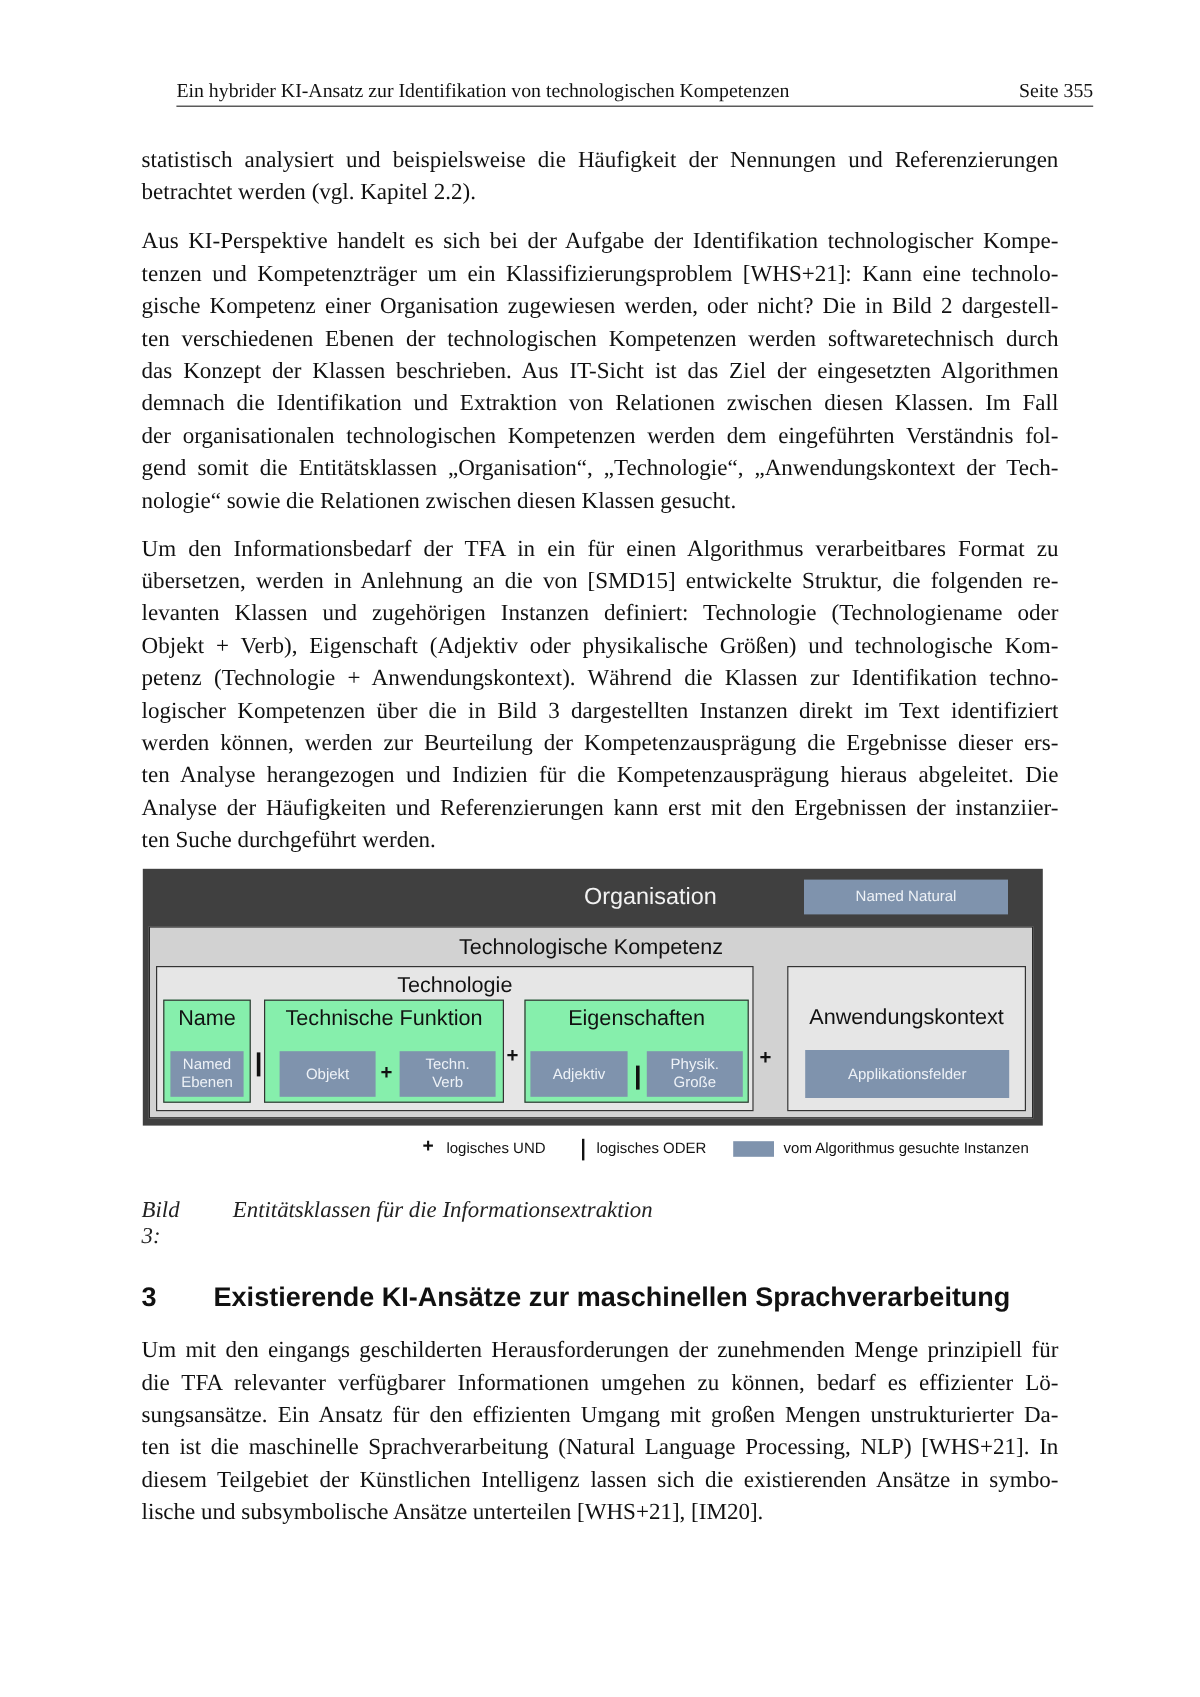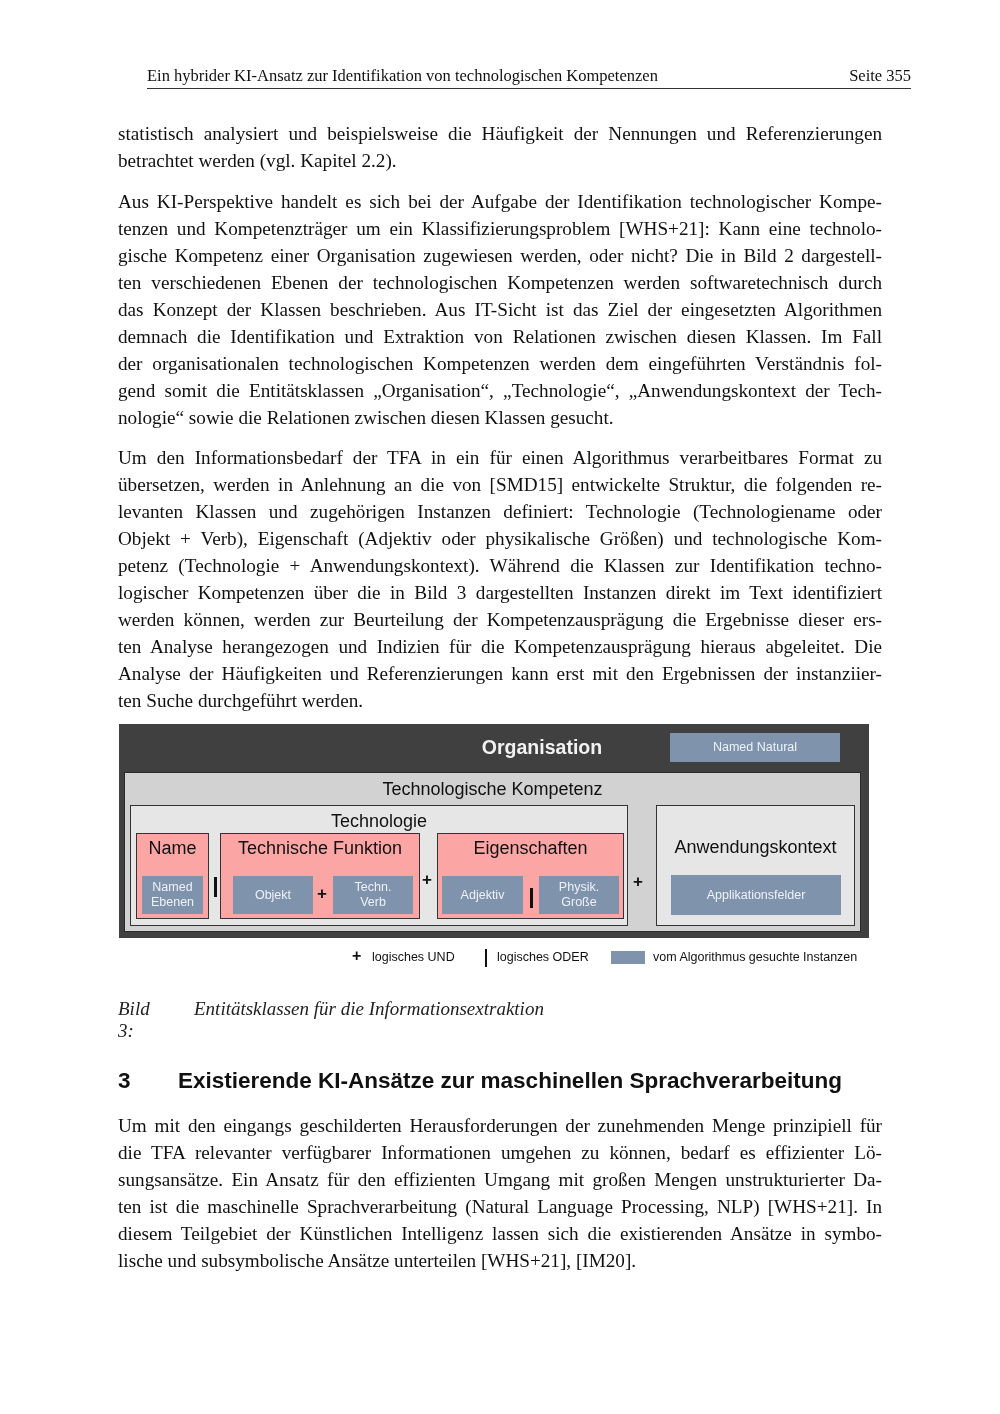--- a/index.html
+++ b/index.html
@@ -10,29 +10,29 @@
   .running-head { position: absolute; left: 118px; top: 66px; width: 764px; height: 22px; border-bottom: 1px solid #333; font-size: 16.5px; margin-left: 29px; }
   .running-head .title { position: absolute; left: 0; top: 0; }
   .running-head .page { position: absolute; right: 0; top: 0; }
 
   .para { position: absolute; left: 118px; width: 764px; font-size: 19.2px; line-height: 27px; text-align: justify; margin: 0; }
   .para .ln { display: block; text-align: justify; text-align-last: justify; white-space: nowrap; height: 27px; font-family: Liberation Serif, serif; }
   .para .ln.last { text-align-last: left; }
 
   
   .fig { position: absolute; left: 119px; top: 724px; width: 750px; height: 214px; background: #404040; }
-  .fig .org-title { position: absolute; left: 0; width: 850px; top: 12px; text-align: center; color: #f2f2f2; font-weight: bold; font-size: 19.5px; }
+  .fig .org-title { position: absolute; left: 0; width: 850px; top: 12px; text-align: center; color: #f2f2f2; font-weight: normal; font-size: 19.5px; }
   .fig .org-title span { position: relative; left: -2px; }
   .badge { position: absolute; background: #7f93ad; color: #eef2f7; font-size: 12.5px; text-align: center; display: flex; align-items: center; justify-content: center; line-height: 15px; }
   .box { position: absolute; box-sizing: border-box; }
   .tk { left: 5px; top: 48px; width: 737px; height: 160px; background: #d2d2d2; border: 1px solid #2a2a2a; }
   .tk .lbl { position: absolute; left: 0; width: 100%; top: 6px; text-align: center; font-size: 18px; color: #111; }
   .techno { left: 5px; top: 32px; width: 498px; height: 121px; background: #e6e6e6; border: 1px solid #333; }
   .techno .lbl { position: absolute; left: 0; width: 100%; top: 5px; text-align: center; font-size: 18px; }
-  .whitebox { background: #fca5a5; border: 1px solid #333; }
+  .whitebox { background: #86efac; border: 1px solid #333; }
   .whitebox .lbl { position: absolute; left: 0; width: 100%; top: 4px; text-align: center; font-size: 18px; }
   .anw { left: 531px; top: 32px; width: 199px; height: 121px; background: #e6e6e6; border: 1px solid #333; }
   .anw .lbl { position: absolute; left: 0; width: 100%; top: 5px; text-align: center; font-size: 18px; margin-top: 26px; }
   .op { position: absolute; font-weight: bold; font-size: 17px; color: #111; }
   .bar { position: absolute; width: 3px; background: #111; }
 
   .legend { position: absolute; top: 948px; height: 20px; font-size: 12.5px; color: #111; }
   .legend .item { position: absolute; top: 0; white-space: nowrap; }
 
   .caption { position: absolute; left: 118px; top: 998px; font-style: italic; font-size: 19px; color: #222; }

